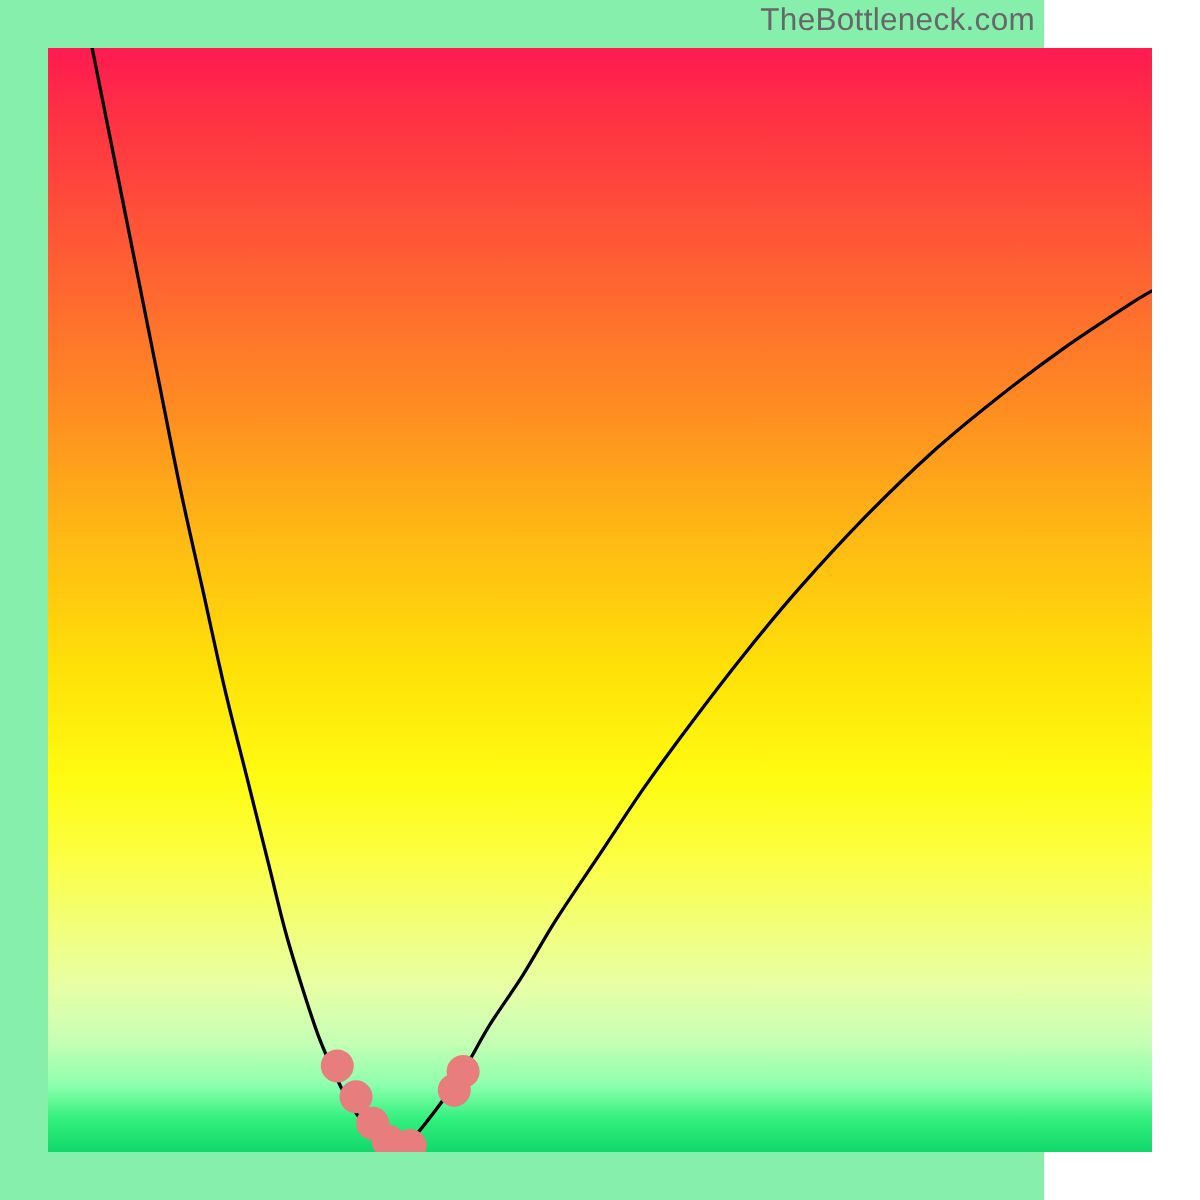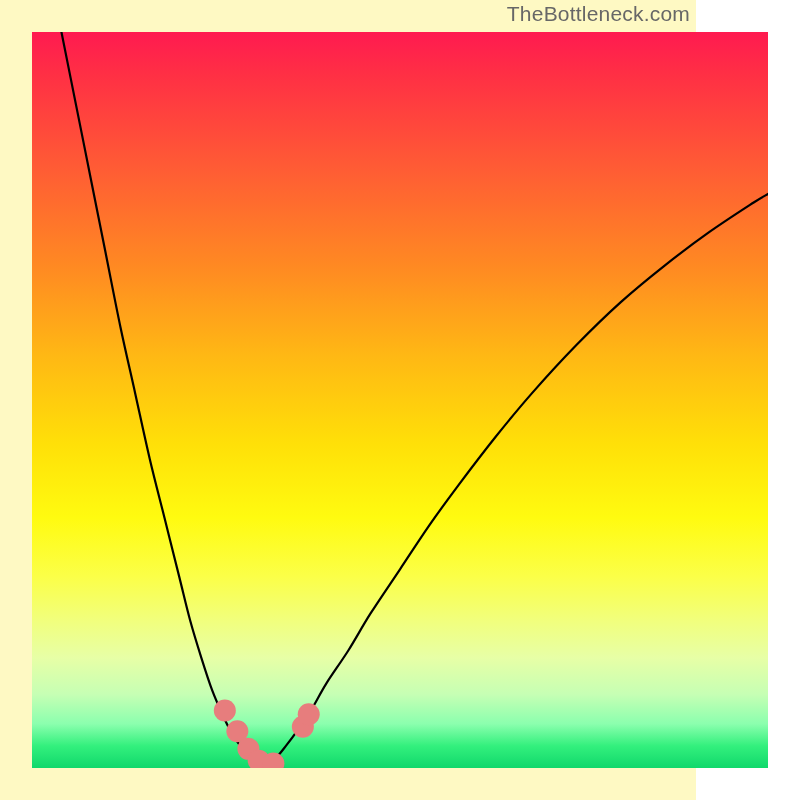--- a/index.html
+++ b/index.html
@@ -1,16 +1,16 @@
 <!DOCTYPE html>
 <html><head>
 <meta charset="utf-8">
 <style>
   html,body{margin:0;padding:0;width:800px;height:800px;background:#fff;overflow:hidden;font-family:Arial,Helvetica,sans-serif}
-  .outer{position:relative;width:696px;height:800px;background:#fef9c3}
+  .outer{position:relative;width:696px;height:800px;background:#86efac}
   .attribution{position:absolute;top:2px;right:6px;color:#676767;font-size:21px;font-weight:400;letter-spacing:.2px;z-index:5}
   
   .plot{position:absolute;left:32px;top:32px;width:736px;height:736px;
         background:linear-gradient(to bottom,
           #ff1a50 0%,
           #ff3044 6%,
           #ff5a35 18%,
           #ff8a22 32%,
           #ffb814 44%,
           #ffe008 56%,

